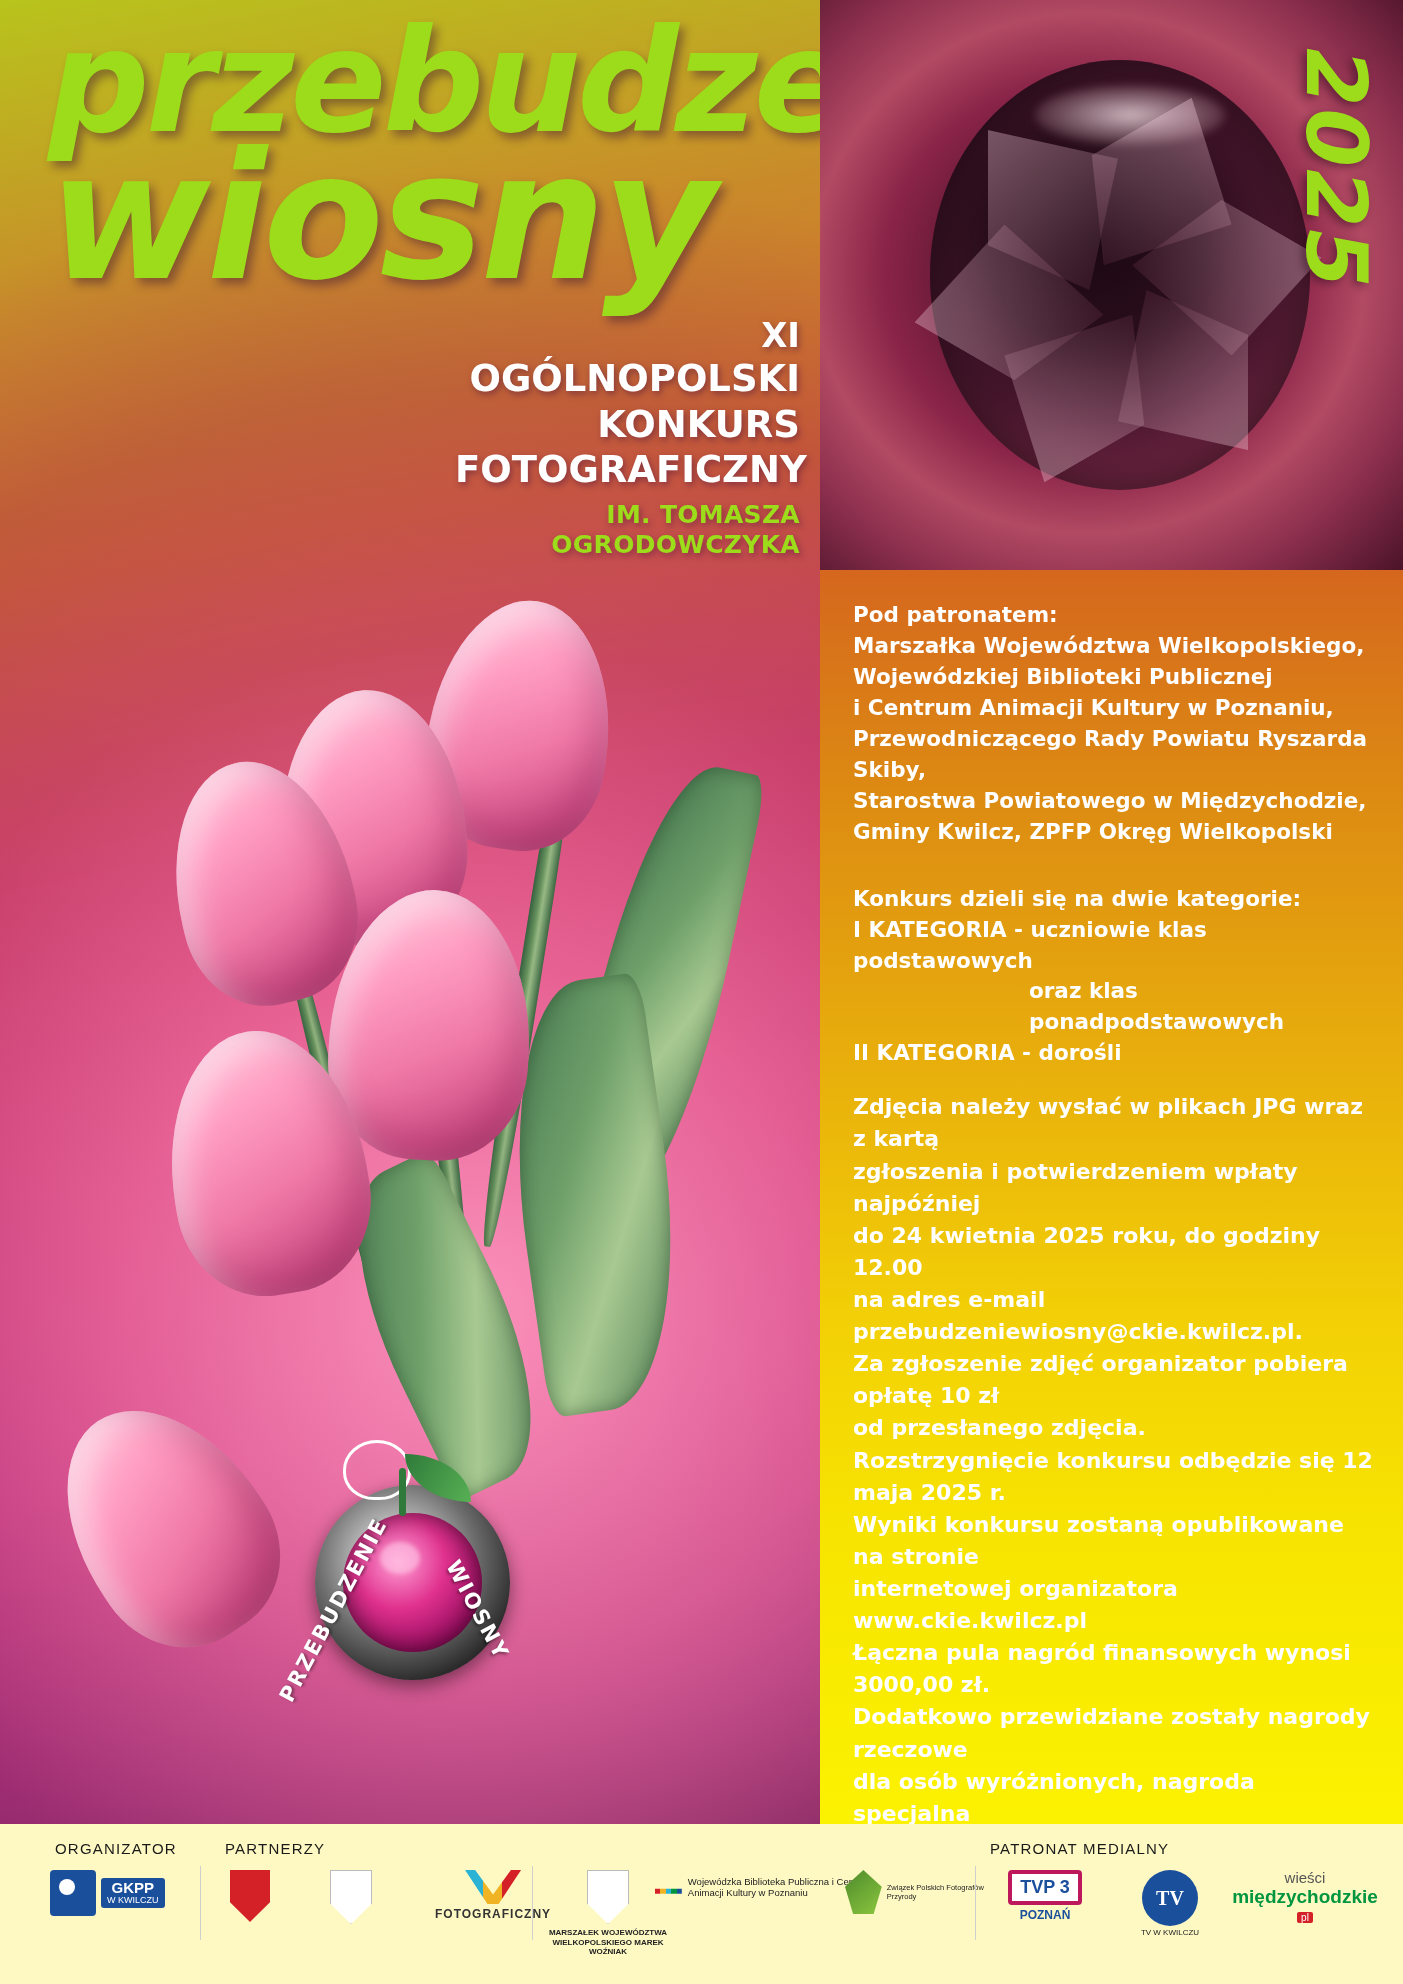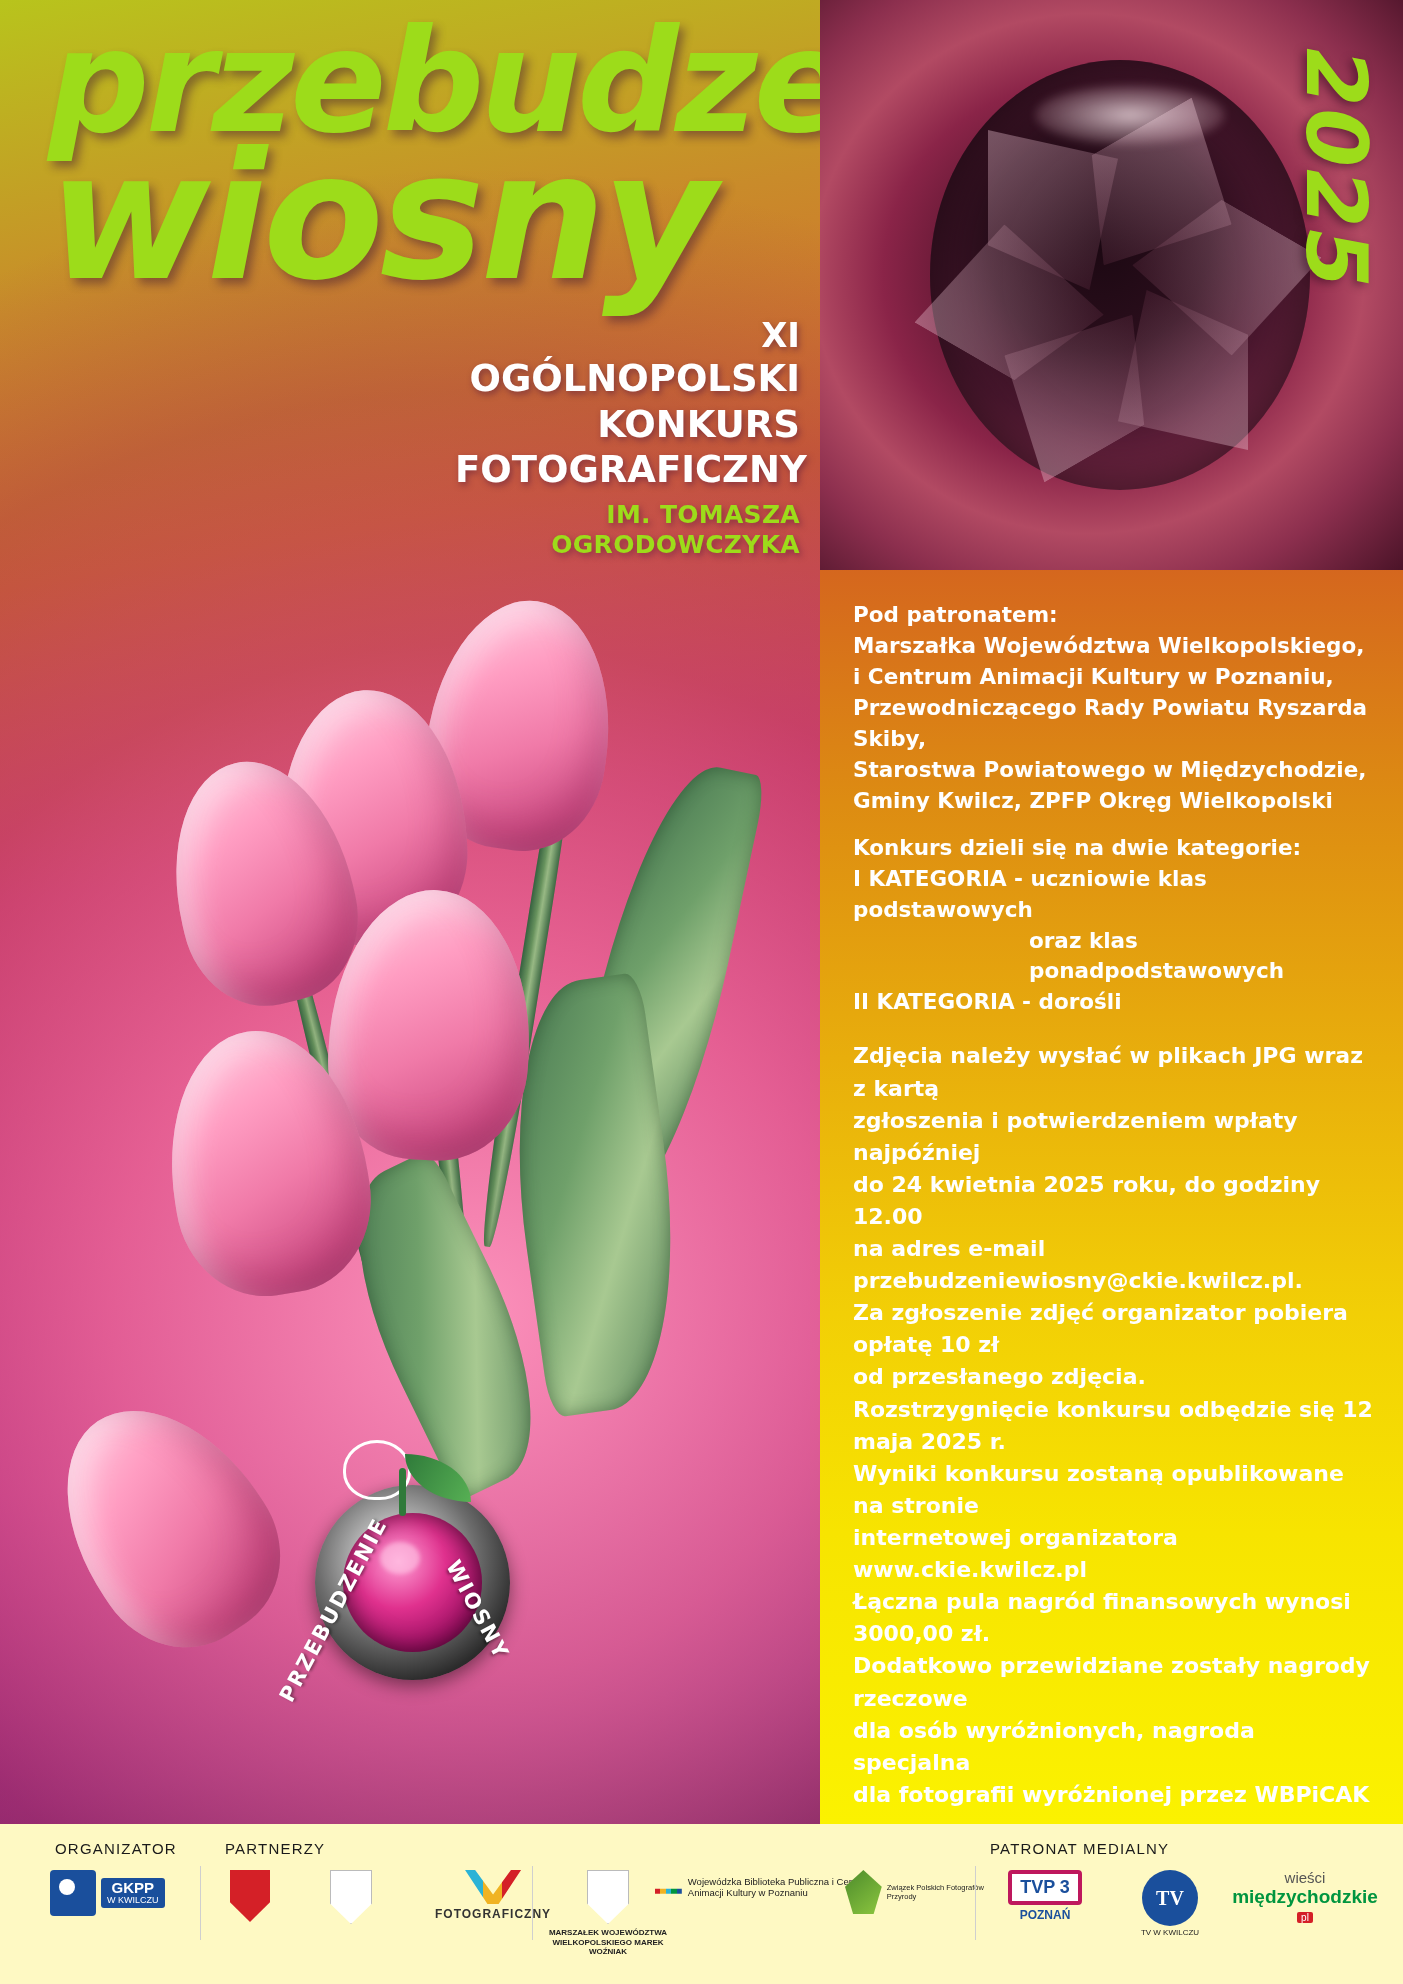--- a/index.html
+++ b/index.html
@@ -237,21 +237,21 @@
     top: 600px;
     width: 520px;
     color: #ffffff;
     font-family: "DejaVu Sans", sans-serif;
     font-weight: bold;
     font-size: 21.5px;
     line-height: 1.44;
     z-index: 4;
   }
   .right-text p { margin: 0; }
-  .block-patronat { margin-bottom: 16px; }
+  .block-patronat { margin-bottom: 36px; }
   .block-kategorie { margin-bottom: 22px; }
   .kat-indent { padding-left: 176px; }
   .body-text { font-size: 22px; line-height: 1.46; }
 
   
   .footer {
     position: absolute;
     left: 0;
     top: 1824px;
     width: 1403px;
@@ -454,20 +454,21 @@
       <div class="blade" style="transform:rotate(300deg);"></div>
       <div class="highlight"></div>
     </div>
     <div class="year">2025</div>
 
     <div class="right-text">
 
       <div class="block-patronat">
         <p>Pod patronatem:</p>
         <p>Marszałka Województwa Wielkopolskiego,</p>
+        <p>Wojewódzkiej Biblioteki Publicznej</p>
         <p>i Centrum Animacji Kultury w Poznaniu,</p>
         <p>Przewodniczącego Rady Powiatu Ryszarda Skiby,</p>
         <p>Starostwa Powiatowego w Międzychodzie,</p>
         <p>Gminy Kwilcz, ZPFP Okręg Wielkopolski</p>
       </div>
 
       <div class="block-kategorie">
         <p>Konkurs dzieli się na dwie kategorie:</p>
         <p><span>I KATEGORIA</span><span> - uczniowie klas podstawowych</span></p>
         <p class="kat-indent">oraz klas ponadpodstawowych</p>

